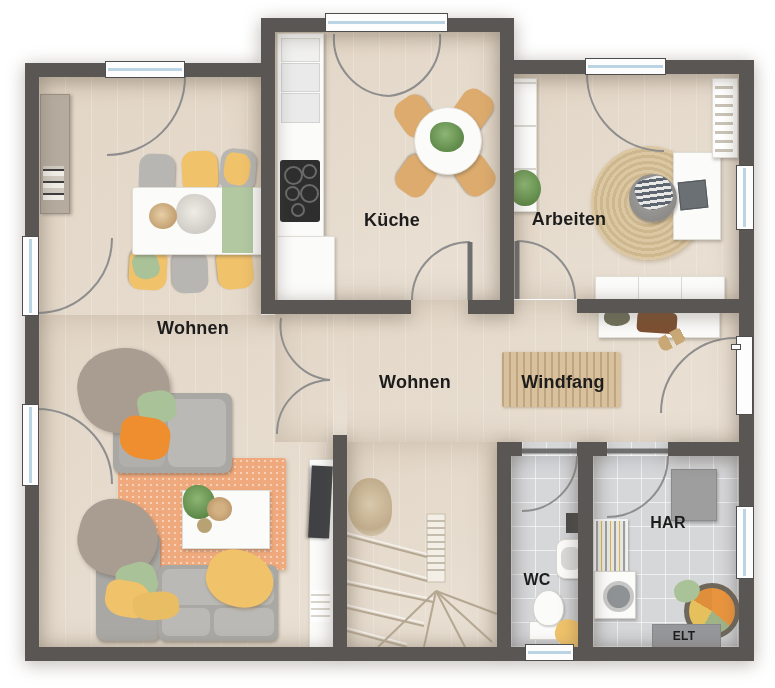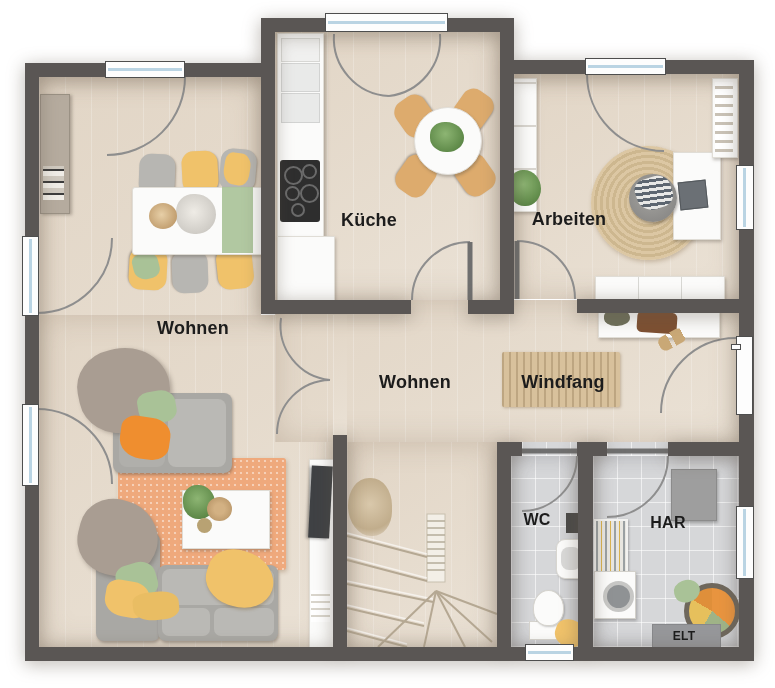--- a/index.html
+++ b/index.html
@@ -256,22 +256,22 @@
     <div class="win v" style="left:22px;top:404px;width:17px;height:82px"></div>
     <div class="win v" style="left:736px;top:165px;width:18px;height:65px"></div>
     <div class="abs" style="left:736px;top:336px;width:17px;height:79px;background:#fdfdfd;border:1px solid #4e4e4e;box-sizing:border-box"></div>
     <div class="abs" style="left:731px;top:344px;width:8px;height:4px;background:#fdfdfd;border:1px solid #4e4e4e"></div>
     <div class="win v" style="left:736px;top:506px;width:18px;height:73px"></div>
     <div class="win h" style="left:525px;top:644px;width:49px;height:17px"></div>
   </div>
 
   <div class="layer" id="labels">
     <div class="lbl" style="left:193px;top:328px">Wohnen</div>
-    <div class="lbl" style="left:369px;top:220px">Küche</div>
+    <div class="lbl" style="left:392px;top:220px">Küche</div>
     <div class="lbl" style="left:569px;top:219px">Arbeiten</div>
     <div class="lbl" style="left:415px;top:382px">Wohnen</div>
     <div class="lbl" style="left:563px;top:382px">Windfang</div>
-    <div class="lbl sm" style="left:537px;top:520px">WC</div>
+    <div class="lbl sm" style="left:537px;top:580px">WC</div>
     <div class="lbl sm" style="left:668px;top:523px">HAR</div>
     <div class="lbl xs" style="left:684px;top:636px">ELT</div>
   </div>
 
 </div>
 
 </body></html>

